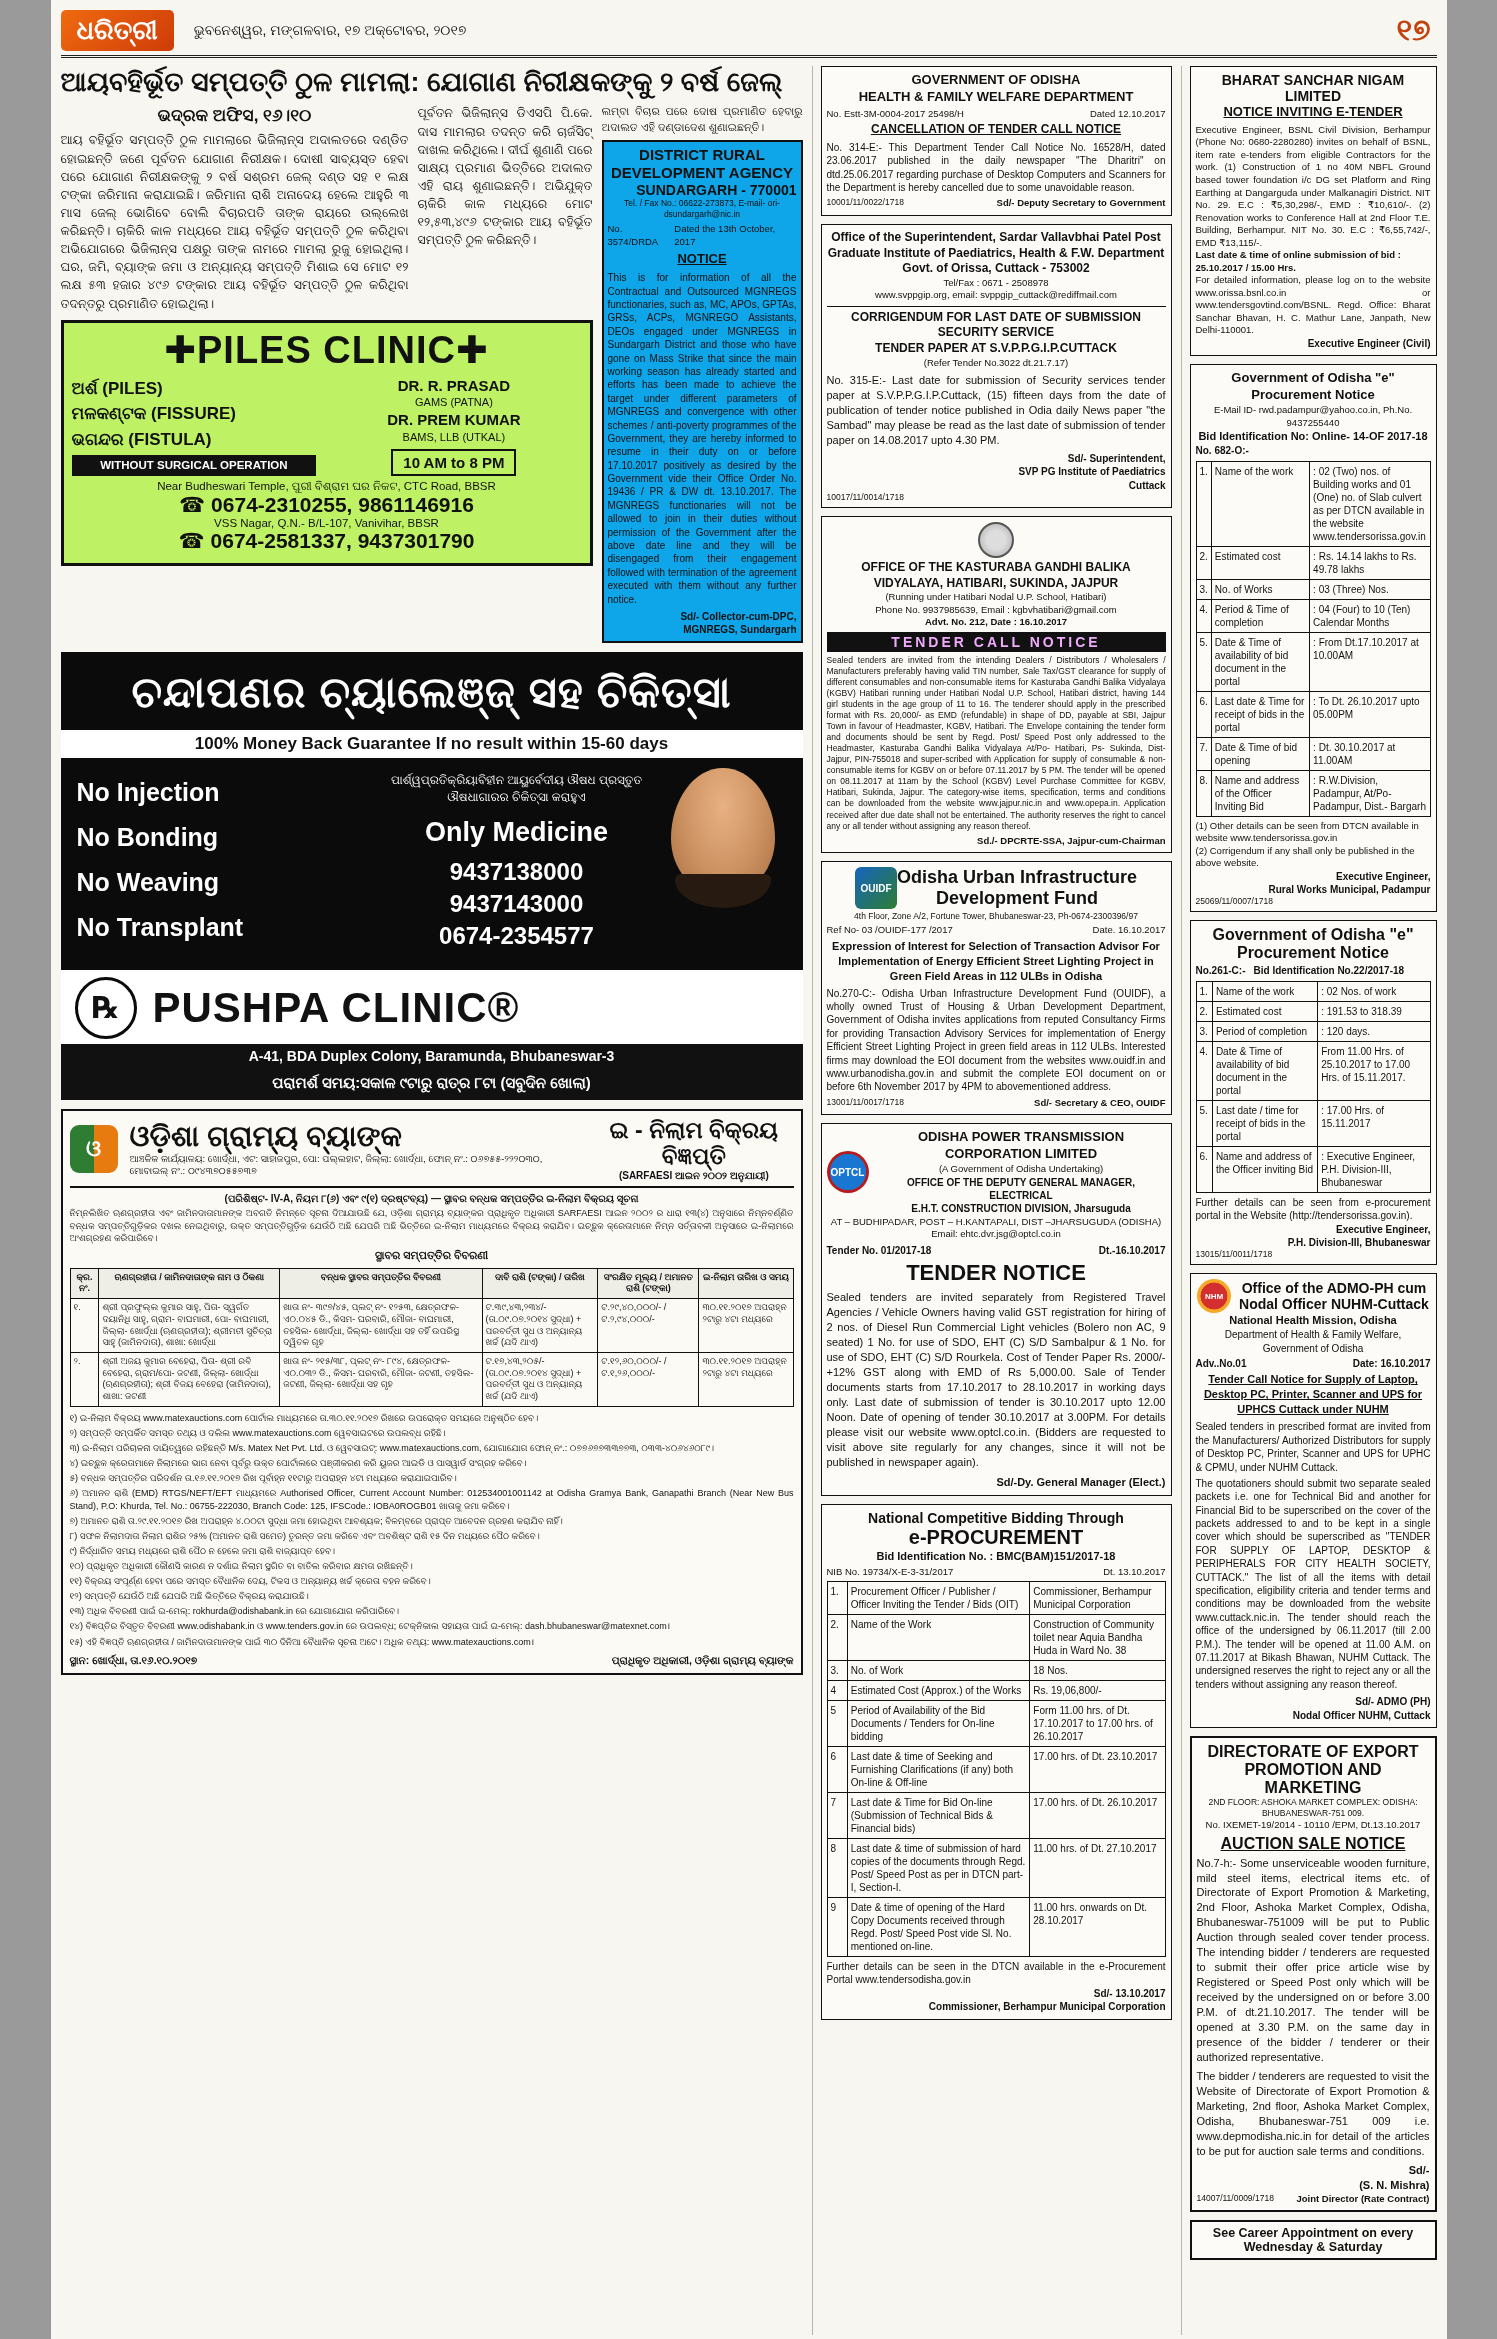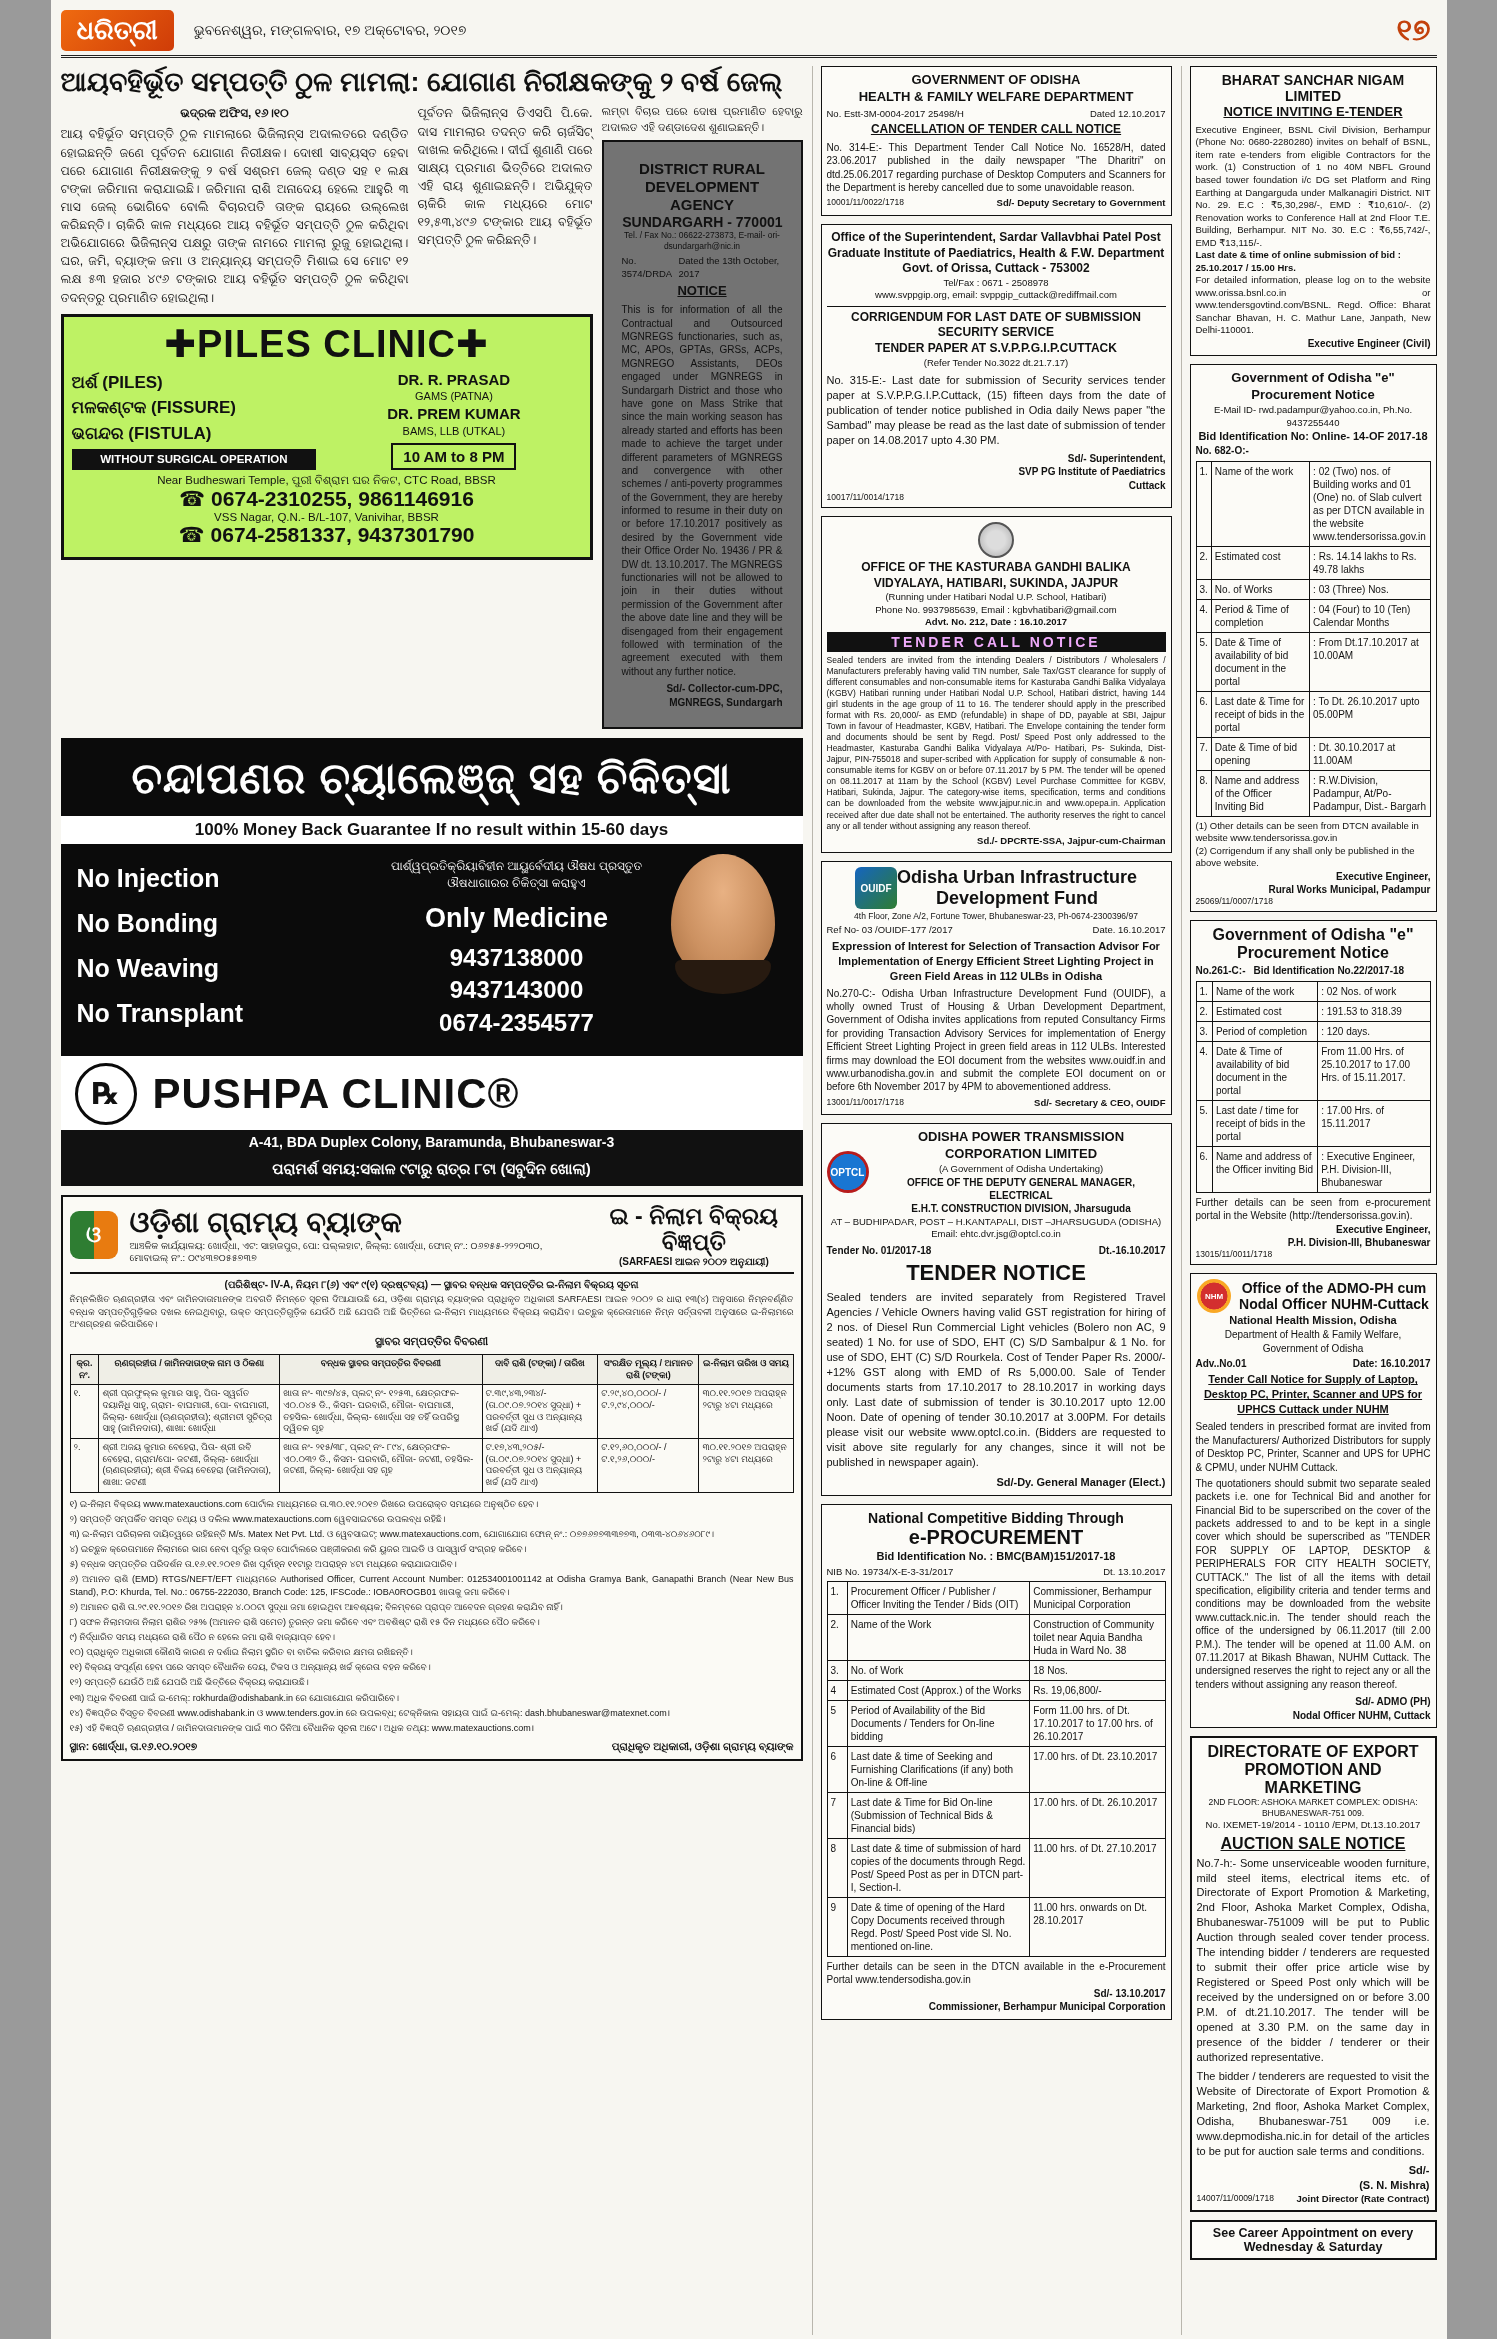--- a/index.html
+++ b/index.html
@@ -29,36 +29,36 @@
   .zcol{border-left:1px solid #b9b6ad;padding-left:8px;display:flex;flex-direction:column;gap:8px}
   .c3{width:360px;flex:none}
   .c4{flex:1}
   
   .art-headline{font-size:27px;font-weight:bold;line-height:1.2;margin-bottom:6px}
   .left-row{display:flex;gap:9px}
   .left-ab{width:532px;flex:none}
   .ab-cols{display:flex;gap:9px}
   .acol-a{width:348px;flex:none}
   .acol-b{flex:1}
-  .art-dateline{font-size:12px;text-align:center;font-weight:bold;margin:2px 0 5px}
+  .art-dateline{font-size:17px;text-align:center;font-weight:bold;margin:2px 0 5px}
   .art-body{font-size:12.5px;line-height:1.45;text-align:justify}
   
   .piles-ad{border:3px solid #111;margin-top:7px;padding:5px 8px;background:#bef264;min-height:246px}
   .piles-title{font-size:38px;font-weight:bold;text-align:center;letter-spacing:1px}
   .piles-mid{display:flex;gap:10px;margin:4px 0}
   .piles-left{width:48%;font-size:17px;line-height:1.5}
   .piles-no-surg{background:#111;color:#fff;font-size:11.5px;font-weight:bold;text-align:center;padding:2px;margin-top:3px}
   .piles-right{flex:1;text-align:center;font-size:15px;line-height:1.3}
   .piles-hours{border:2px solid #111;display:inline-block;font-weight:bold;padding:2px 10px;margin-top:4px;font-size:15px}
   .piles-phone{font-size:21px;font-weight:bold;text-align:center}
   .piles-addr{font-size:11.5px;text-align:center}
   
   .drda-col{flex:1;display:flex;flex-direction:column}
   .pre-drda{font-size:11px;line-height:1.4;text-align:justify;margin-bottom:5px}
-  .drda-box{border:2px solid #111;padding:18px;background:#737373;flex:1}
+  .drda-box{border:2px solid #111;padding:4px;background:#0ea5e9;flex:1}
   .drda-org{font-size:15px;font-weight:bold;text-align:center;line-height:1.2}
   .drda-place{font-size:14px;font-weight:bold;text-align:right}
   
   .black-ad{margin-top:9px;background:#0b0b0b;color:#fff}
   .ba-title{font-size:43px;font-weight:bold;text-align:center;padding:16px 6px 12px;letter-spacing:1px}
   .ba-guar{background:#fff;color:#111;text-align:center;font-weight:bold;font-size:17px;padding:4px}
   .ba-body{display:flex;padding:12px 16px 8px;position:relative;min-height:212px}
   .ba-list{width:300px;font-size:25px;font-weight:bold;line-height:1.8}
   .ba-mid{flex:1;text-align:center;padding-right:130px}
   .ba-note{font-size:12px;line-height:1.45;margin-top:2px}

